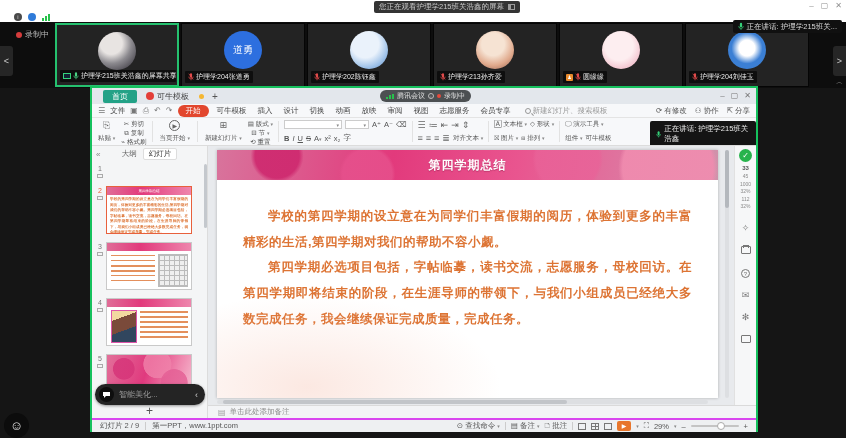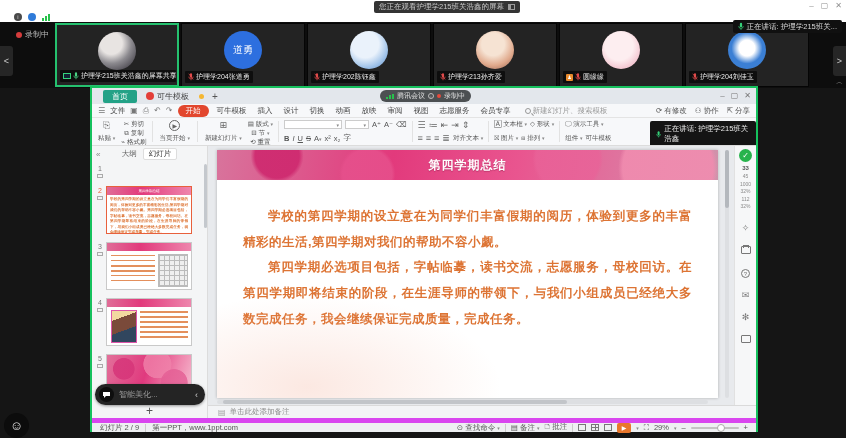--- a/index.html
+++ b/index.html
@@ -179,21 +179,21 @@
   .ic-folder::before { content:""; position:absolute; left:1px; top:-2px; width:4px; height:2px;
     border:1px solid #777; border-bottom:none; }
   .ic-help { width:9px; height:9px; border:1px solid #777; border-radius:50%; color:#777;
     font-size:6px; text-align:center; line-height:8px; }
   .ic-screen { width:10px; height:8px; border:1px solid #777; border-radius:1px; }
 
   .notesrow { height:13px; background:#f3f4f6; border-top:1px solid #dadada; display:flex;
     align-items:center; padding-left:10px; gap:4px; color:#8c8c8c; font-size:7.5px; }
   .notes-ic { color:#999; font-size:8px; }
 
-  .statusbar { height:14px; background:#eef0f2; border-top:5px solid #d946ef; display:flex;
+  .statusbar { height:14px; background:#eef0f2; border-top:2px solid #d946ef; display:flex;
     align-items:center; padding:0 8px; font-size:7.5px; color:#555; gap:6px; }
   .sdiv { width:1px; height:8px; background:#ccc; }
   .sb-right { margin-left:auto; display:flex; align-items:center; gap:5px; }
   .viewic { width:8px; height:7px; border:1px solid #777; display:inline-block; }
   .viewic.grid { background:
       linear-gradient(#777 0 0) 50% 0/1px 100% no-repeat,
       linear-gradient(#777 0 0) 0 50%/100% 1px no-repeat; }
   .playbtn { width:14px; height:10px; background:#e8762c; border-radius:2px; color:#fff;
     font-size:6px; text-align:center; line-height:10px; }
   .zslider { width:48px; height:2px; background:#c4c4c4; border-radius:1px; position:relative; }

